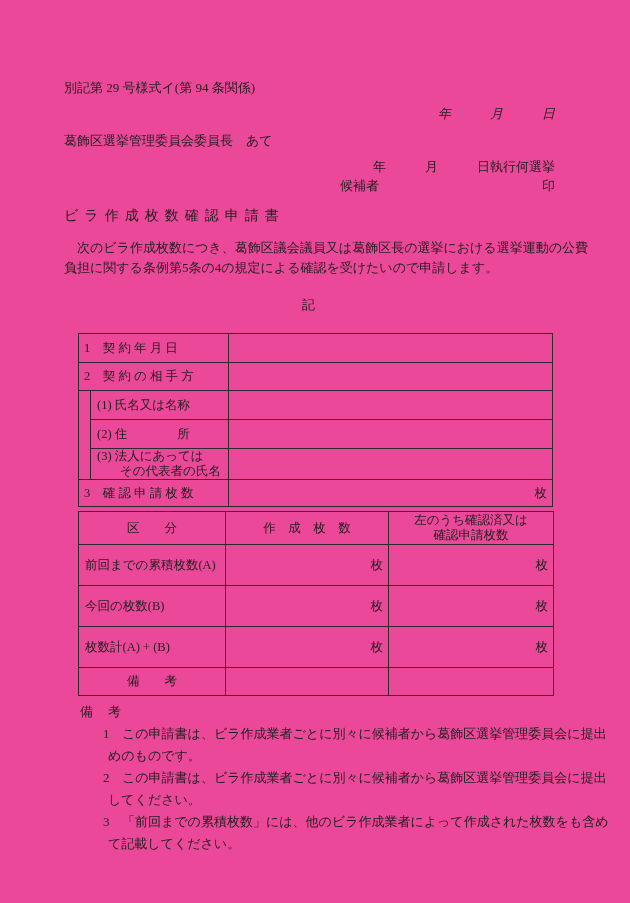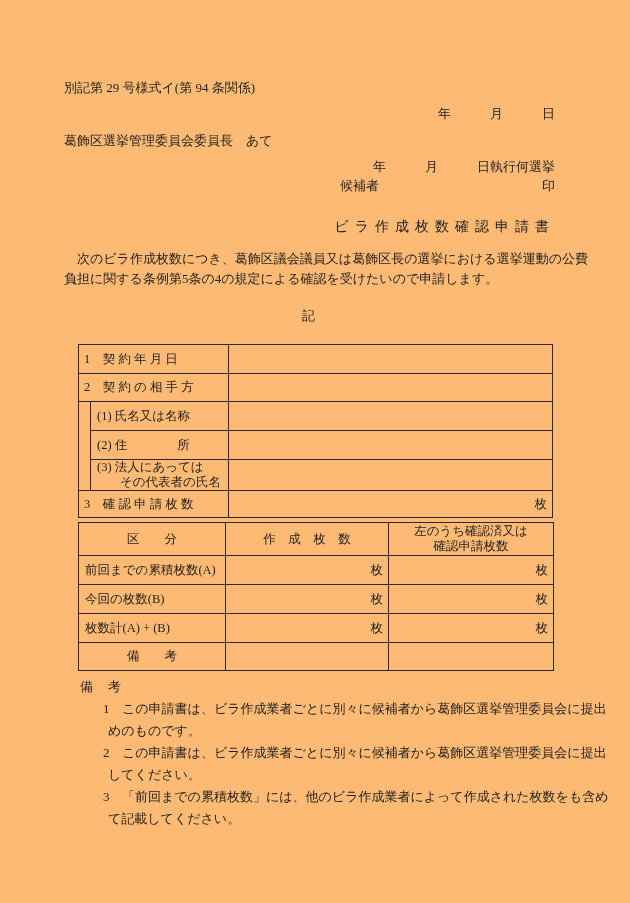--- a/index.html
+++ b/index.html
@@ -1,29 +1,29 @@
 <!DOCTYPE html>
 <html><head>
 <meta charset="utf-8">
 <style>
   html,body{margin:0;padding:0;background:#fcfcfc;}
   .page{
     position:relative;width:630px;height:903px;overflow:hidden;
-    background:#fdba74;color:#1f1f1f;
+    background:#ec4899;color:#1f1f1f;
     font-family:"Liberation Serif","DejaVu Serif",serif;
     font-size:13px;
   }
   .content{padding:81px 75px 0 64px;box-sizing:border-box;}
   .line{line-height:14px;white-space:nowrap;}
   .right{text-align:right;}
-  .date1{margin-top:12px;}
+  .date1{margin-top:12px;font-style:italic;}
   .addressee{margin-top:13px;}
   .date2{margin-top:12px;}
   .candidate-row{display:flex;justify-content:space-between;margin-left:276px;margin-top:5px;line-height:14px;}
-  .doc-title{text-align:right;font-size:14px;letter-spacing:6px;margin-top:26px;line-height:15px;white-space:nowrap;}
+  .doc-title{text-align:left;font-size:14px;letter-spacing:6px;margin-top:15px;line-height:15px;white-space:nowrap;}
   .para{margin-top:15px;line-height:20px;white-space:nowrap;}
   .ki{text-align:center;margin-top:20px;line-height:14px;letter-spacing:2px;}
 
   table{border-collapse:collapse;table-layout:fixed;border-radius:15px;}
   td{border:1px solid #2b2b2b;font-size:12.5px;vertical-align:middle;overflow:hidden;white-space:nowrap;}
 
   .t1{margin:21px 0 0 14px;width:474px;}
   .t1 .c-strip{width:12px;}
   .t1 .c-label{width:138px;}
   .t1 .c-value{width:324px;}
@@ -33,21 +33,21 @@
   .t1 tr.r3{height:29px;}  .t1 tr.r4{height:29px;}
   .t1 tr.r5{height:31px;}  .t1 tr.r6{height:27px;}
   .t1 .sub{padding-left:6px;}
   .t1 .two-line{line-height:15px;}
   .t1 .two-line .l2{margin-left:23px;}
   .t1 .unit{text-align:right;padding-right:5px;}
 
   .t2{margin:4px 0 0 14px;width:475px;}
   .t2 .c1{width:147px;} .t2 .c2{width:163px;} .t2 .c3{width:165px;}
   .t2 tr.hd{height:33px;}
-  .t2 tr.dr{height:29px;}
+  .t2 tr.dr{height:41px;}
   .t2 tr.bk{height:28px;}
   .t2 td.ctr{text-align:center;padding:0;}
   .t2 td.lab{padding-left:6px;}
   .t2 td.unit{text-align:right;padding-right:5px;}
   .t2 .h3wrap{display:flex;justify-content:center;}
   .t2 .h3in{text-align:center;line-height:15px;}
 
   .notes{margin-top:9px;}
   .notes-heading{margin-left:16px;line-height:14px;letter-spacing:1px;margin-bottom:4px;}
   .note{margin-left:44px;line-height:22px;white-space:nowrap;}

